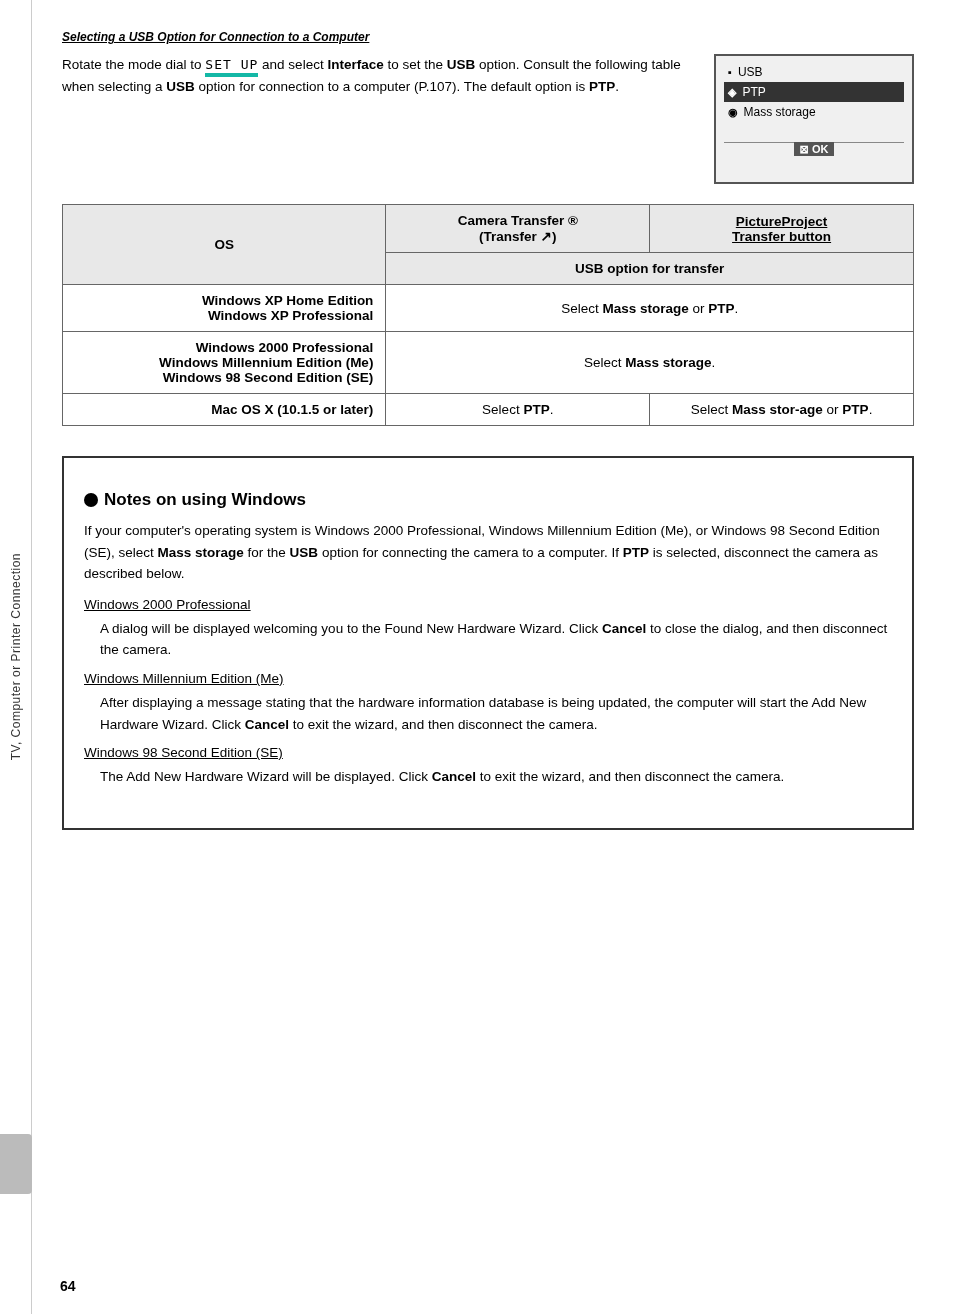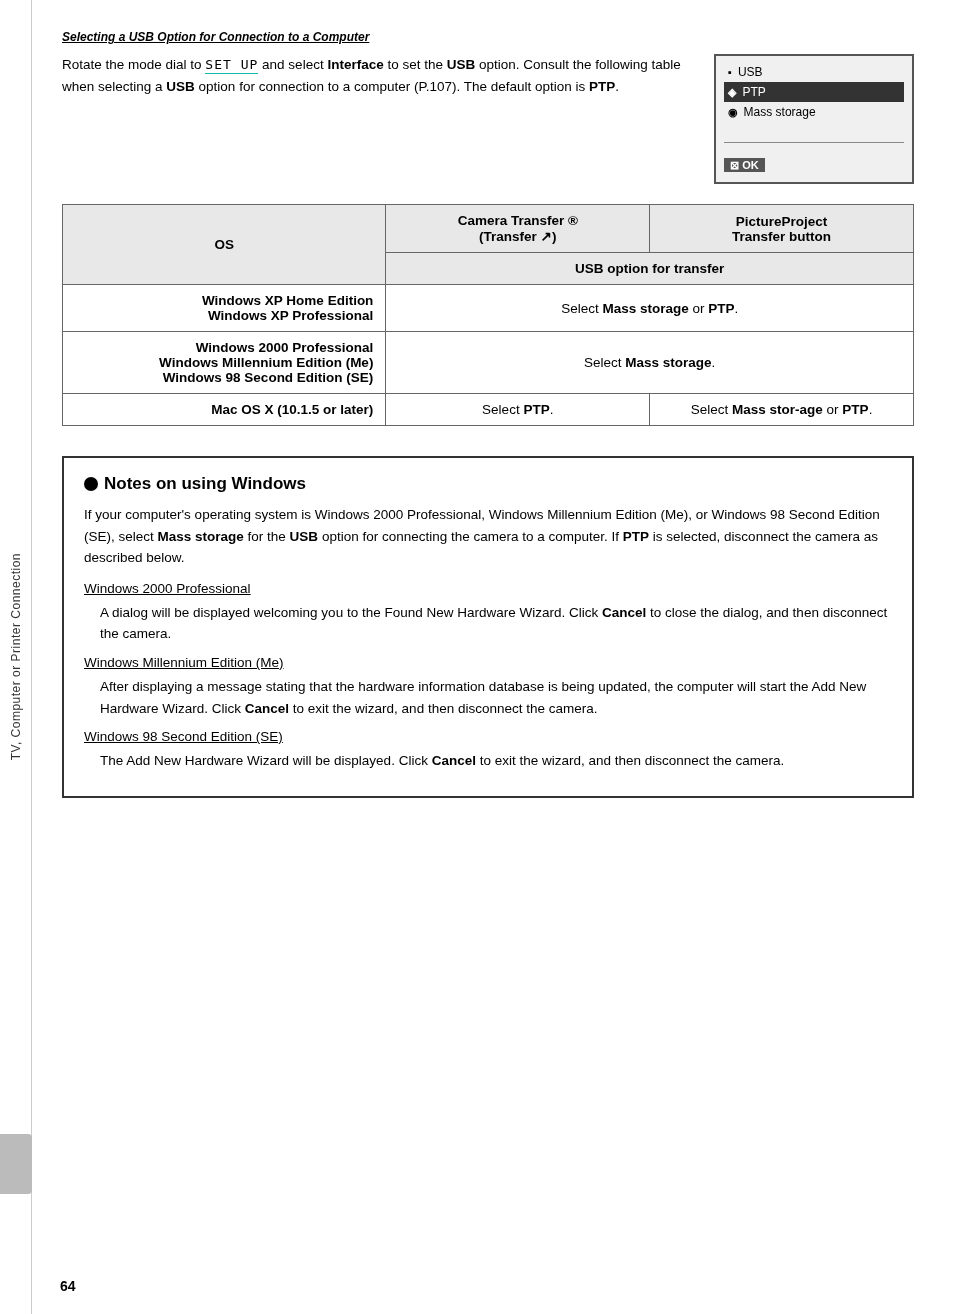--- a/index.html
+++ b/index.html
@@ -97,24 +97,24 @@
     .camera-menu-item.selected {
       background: #333;
       color: #fff;
     }
     .camera-menu-icon {
       font-size: 11px;
       font-weight: bold;
     }
     .camera-ok-bar {
       margin-top: 20px;
-      text-align: left;
+      text-align: center;
       font-size: 11px;
       border-top: 1px solid #888;
-      padding-top: 16px;
+      padding-top: 0;
     }
     .ok-btn {
       background: #555;
       color: #fff;
       padding: 1px 6px;
       font-size: 11px;
       font-weight: bold;
     }
 
     
@@ -137,35 +137,36 @@
     }
     .usb-table th.os-col {
       width: 38%;
     }
     .usb-table th.transfer-col {
       width: 31%;
       text-align: center;
     }
     .usb-table th.pictureproject-col {
       width: 31%;
+      text-decoration: underline;
     }
     .usb-table td.os-cell {
       font-weight: bold;
     }
     .usb-table td.center-cell {
       text-align: center;
     }
     .colspan-cell {
       text-align: center;
     }
 
     
     .notes-section {
       border: 2px solid #333;
-      padding: 16px 20px;
+      padding: 32px 20px;
       margin-top: 10px;
     }
     .notes-title {
       font-size: 17px;
       font-weight: bold;
       margin-bottom: 10px;
       display: flex;
       align-items: center;
       gap: 6px;
     }
@@ -209,21 +210,21 @@
       left: 60px;
       font-size: 14px;
       font-weight: bold;
     }
 
     
     .setmark {
       font-family: monospace;
       font-size: 13px;
       letter-spacing: 1px;
-      border-bottom: 1px solid #14b8a6;
+      border-bottom: 4px solid #14b8a6;
       padding-bottom: 1px;
     }
   </style>
 </head>
 <body>
 
 <div class="page">
 
   <div class="side-label">
     <span class="side-label-text">TV, Computer or Printer Connection</span>

